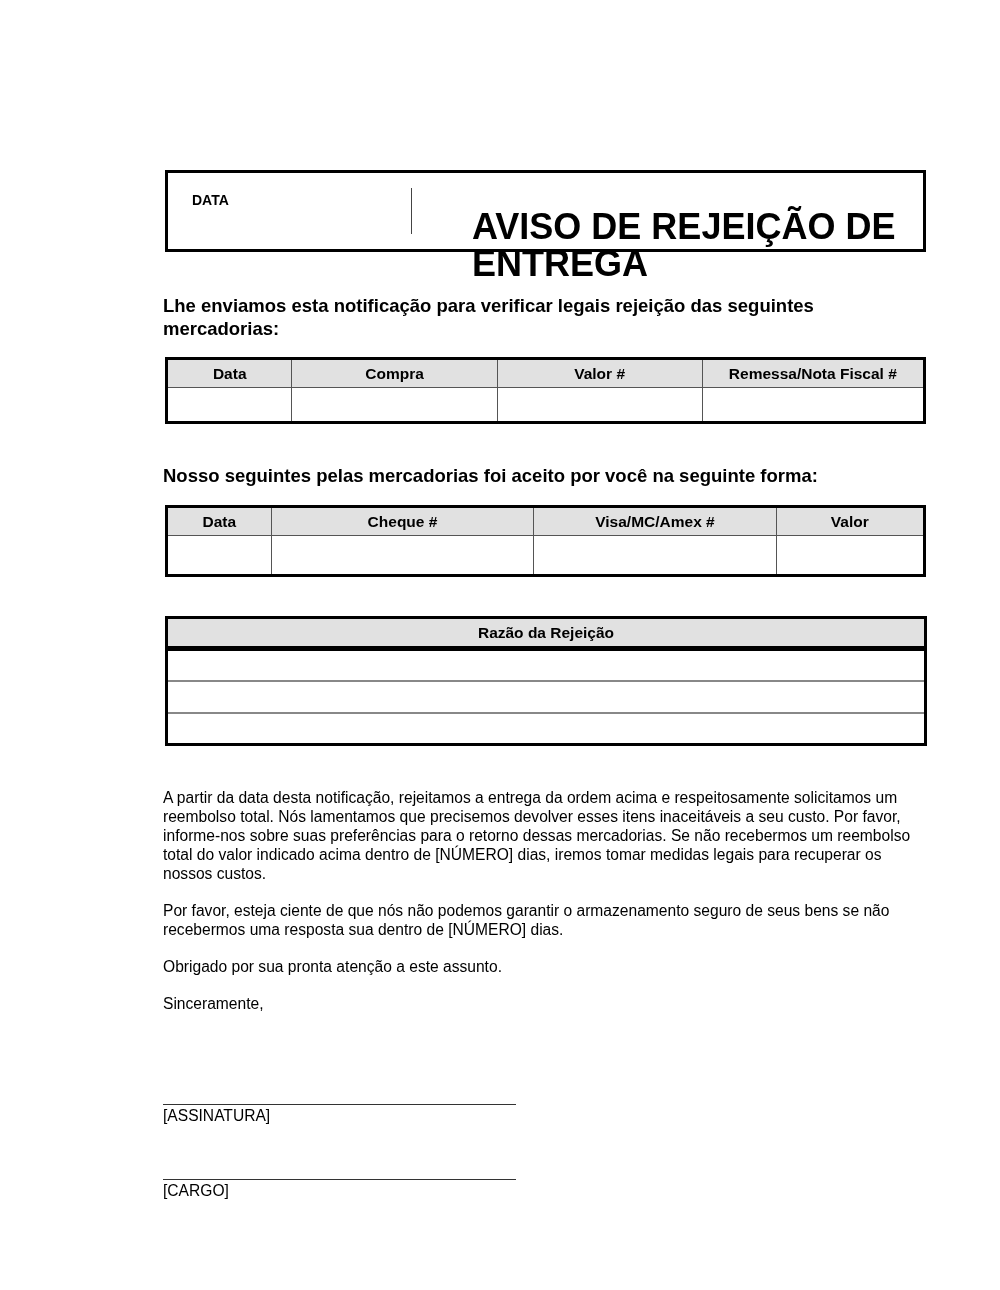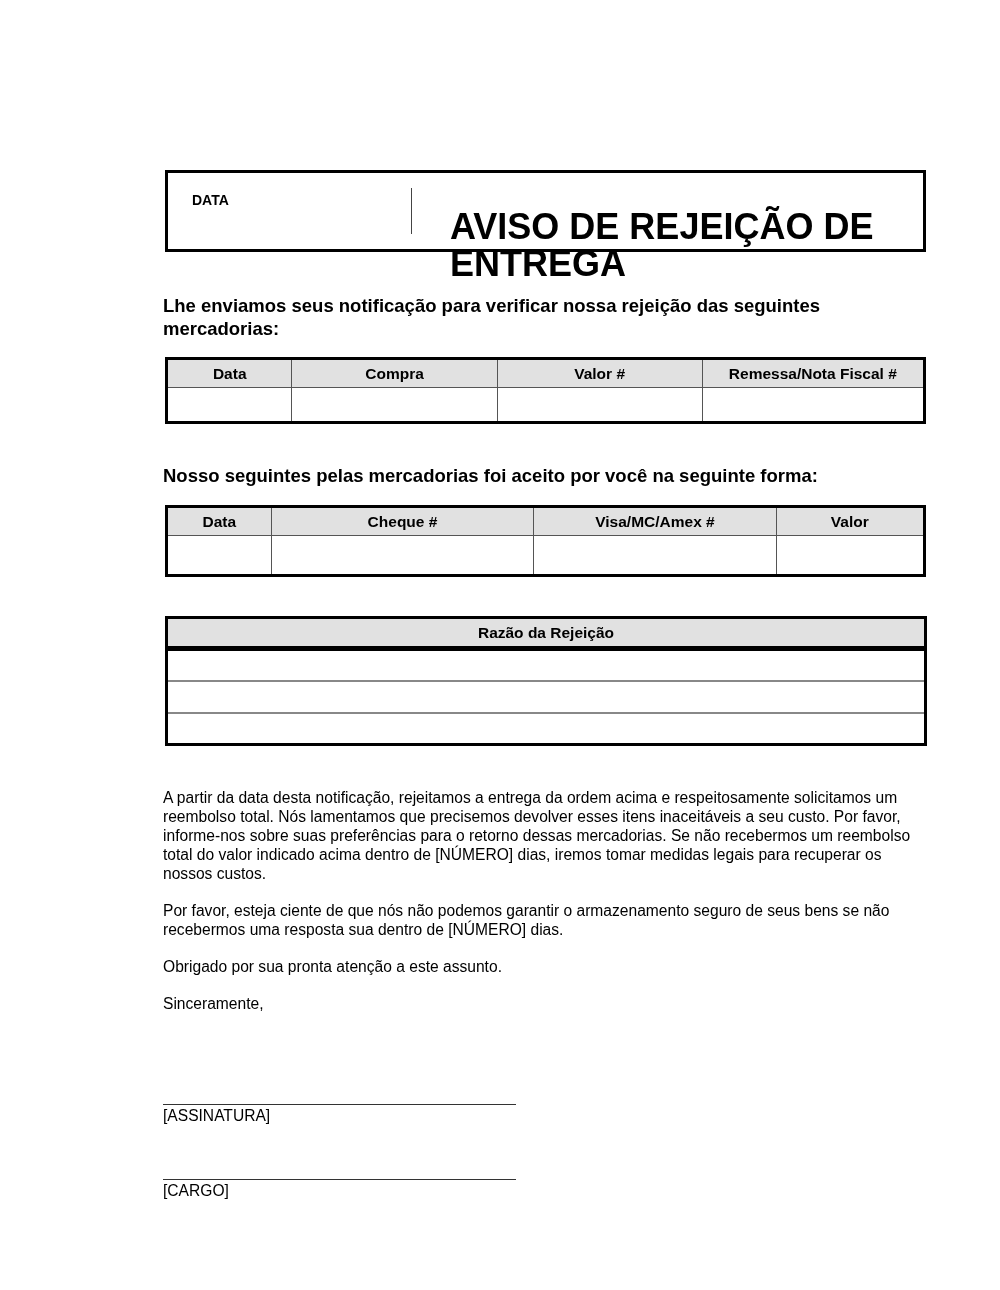--- a/index.html
+++ b/index.html
@@ -1,15 +1,15 @@
 <!DOCTYPE html>
 <html><head>
 <meta charset="utf-8">
 <style>
-  * { box-sizing: border-box; margin: 15px; padding: 0; }
+  * { box-sizing: border-box; margin: 15px; padding: 0; gap: 22px; }
   html, body { width: 1000px; height: 1290px; background: #ffffff; }
   body { position: relative; font-family: "Liberation Sans", sans-serif; color: #000; overflow: hidden; }
 
   .header-box {
     position: absolute; left: 120px; top: 125px; width: 761px; height: 82px;
     border: 3px solid #000; display: flex;
   }
   .header-date {
     width: 229px; border-right: 1px solid #444; padding: 4px 0 0 9px;
     font-size: 14px; font-weight: bold;
@@ -48,21 +48,21 @@
   }
 </style>
 </head>
 <body>
 
 <div class="header-box">
   <div class="header-date">DATA</div>
   <div class="header-title">AVISO DE REJEIÇÃO DE ENTREGA</div>
 </div>
 
-<div class="heading" style="top:249px;">Lhe enviamos seus notificação para verificar nossa rejeição das seguintes mercadorias:</div>
+<div class="heading" style="top:249px;">Lhe enviamos esta notificação para verificar legais rejeição das seguintes mercadorias:</div>
 
 <table class="grid" style="left:120px; top:312px; width:761px;">
   <colgroup>
     <col style="width:126px">
       <col style="width:206px">
       <col style="width:206px">
       <col style="width:223px">
   </colgroup>
   <tbody>
       <tr>

